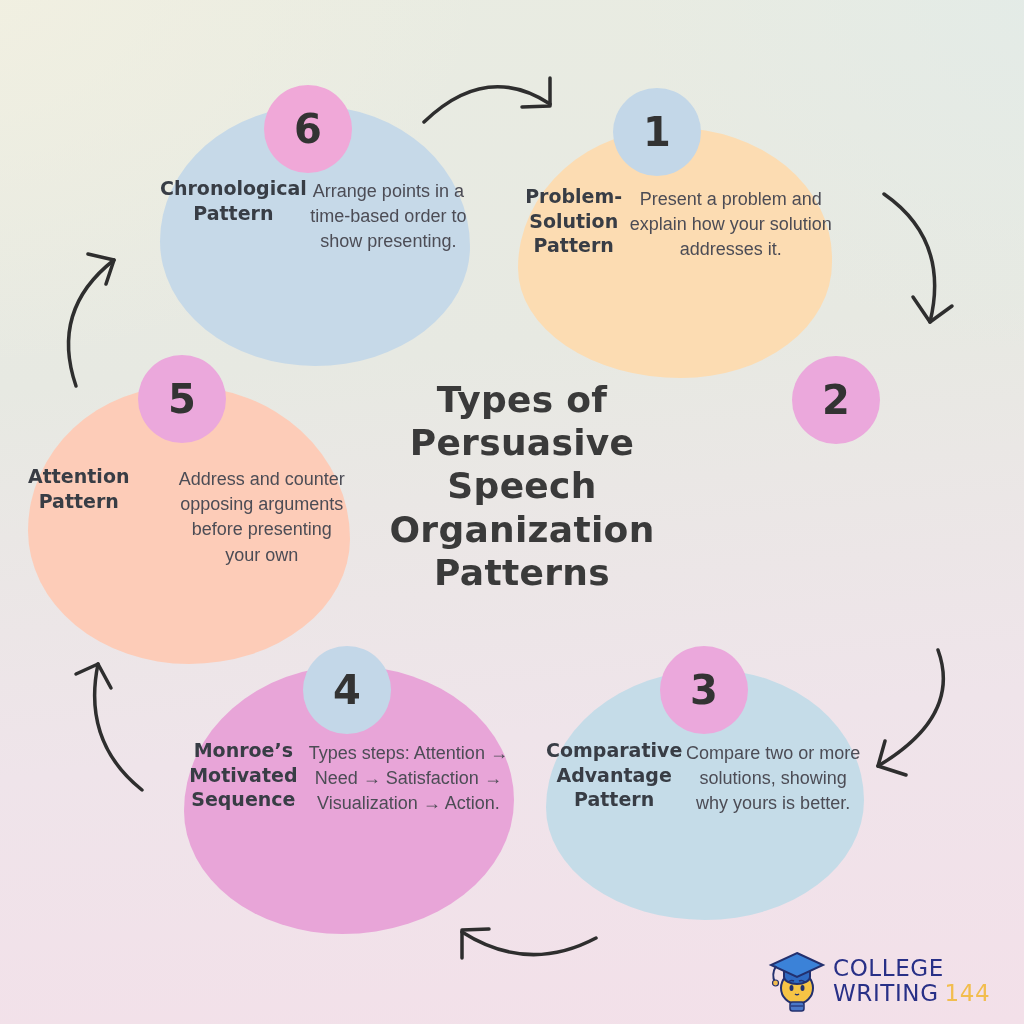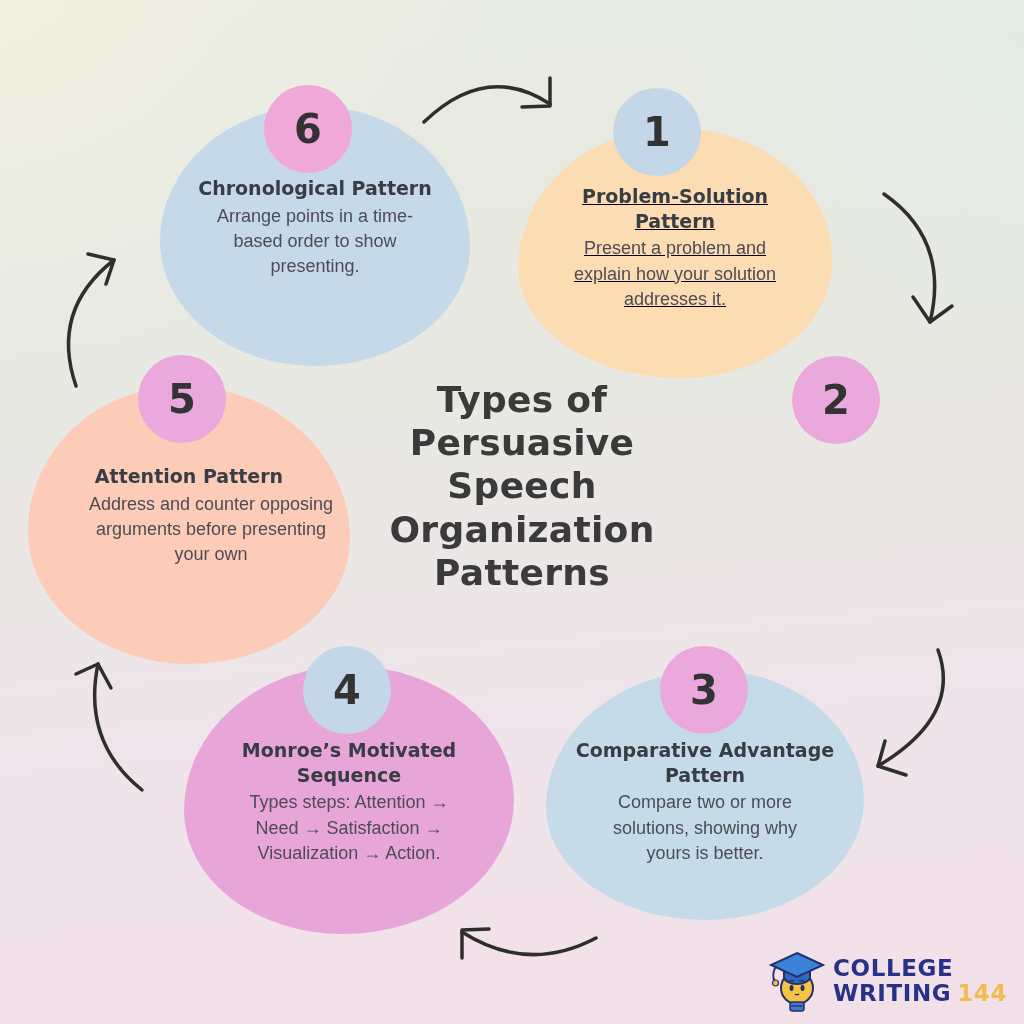--- a/index.html
+++ b/index.html
@@ -11,21 +11,21 @@
     background:
       radial-gradient(900px 700px at -5% -5%, #f2f0e1 0%, rgba(242,240,225,0) 60%),
       radial-gradient(800px 650px at 105% 0%, #e3ebe7 0%, rgba(227,235,231,0) 55%),
       linear-gradient(175deg, #e9ece2 0%, #e7e9e2 35%, #efe4ea 70%, #f3e0e9 100%);
   }
 
   .arrows { position:absolute; left:0; top:0; z-index:1; }
 
   .blob {
     position:absolute; z-index:2; text-align:center;
-    display:flex; flex-direction:column; align-items:center;
+    display:flex; align-items:flex-start;
   }
   .blob h3 { font-size:19px; font-weight:bold; color:#383d45; line-height:1.3; }
   .blob p  { font-family:"Liberation Sans",sans-serif; font-size:18px; color:#4c4c55; line-height:1.4; margin-top:3px; }
 
   .blob-1 { left:518px; top:128px; width:314px; height:250px; padding-top:56px;
             border-radius:50% 50% 48% 52% / 56% 52% 46% 44%; }
   .blob-2 { left:688px; top:386px; width:314px; height:268px; padding-top:86px;
             border-radius:47% 53% 50% 50% / 52% 50% 50% 48%; }
   .blob-3 { left:546px; top:670px; width:318px; height:250px; padding-top:68px;
             border-radius:52% 48% 50% 50% / 55% 52% 48% 45%; }
@@ -56,21 +56,21 @@
   .badge-6 { left:264px; top:85px; }
 
   .center-title {
     position:absolute; z-index:2; left:372px; top:378px; width:300px;
     text-align:center; font-size:36px; font-weight:bold; line-height:1.2;
     letter-spacing:0.3px; color:#3a3a3a;
   }
 
   .logo { position:absolute; z-index:3; left:766px; top:948px;
           display:flex; align-items:center; gap:7px; }
-  .logo-text { font-weight:bold; font-size:23px; line-height:1.08; letter-spacing:0.6px; }
+  .logo-text { font-weight:normal; font-size:23px; line-height:1.08; letter-spacing:0.6px; }
   .logo-num { margin-left:6px; }
 </style>
 </head>
 <body>
 
 <div class="canvas">
 
   <svg class="arrows" width="1024" height="1024" viewBox="0 0 1024 1024">
     <g fill="none" stroke="#2e2e2e" stroke-width="3.5" stroke-linecap="round" stroke-linejoin="round">
       <g>
@@ -93,21 +93,21 @@
         <path d="M142 790 Q82 742 98 664"></path>
         <path d="M98 664 L76 674 M98 664 L111 688"></path>
       </g>
       <g>
         <path d="M76 386 Q50 310 114 260"></path>
         <path d="M114 260 L88 254 M114 260 L106 284"></path>
       </g>
     </g>
   </svg>
 
-  <section class="blob blob-1" style="background-color: rgb(252, 220, 178); text-decoration: underline;">
+  <section class="blob blob-1" style="background-color: rgb(252, 220, 178);">
     <h3>Problem-Solution Pattern</h3>
     <p>Present a problem and explain how your solution addresses it.</p>
   </section>
 
 
   <section class="blob blob-3" style="background-color: rgb(197, 220, 232);">
     <h3>Comparative Advantage Pattern</h3>
     <p>Compare two or more solutions, showing why yours is better.</p>
   </section>
 

